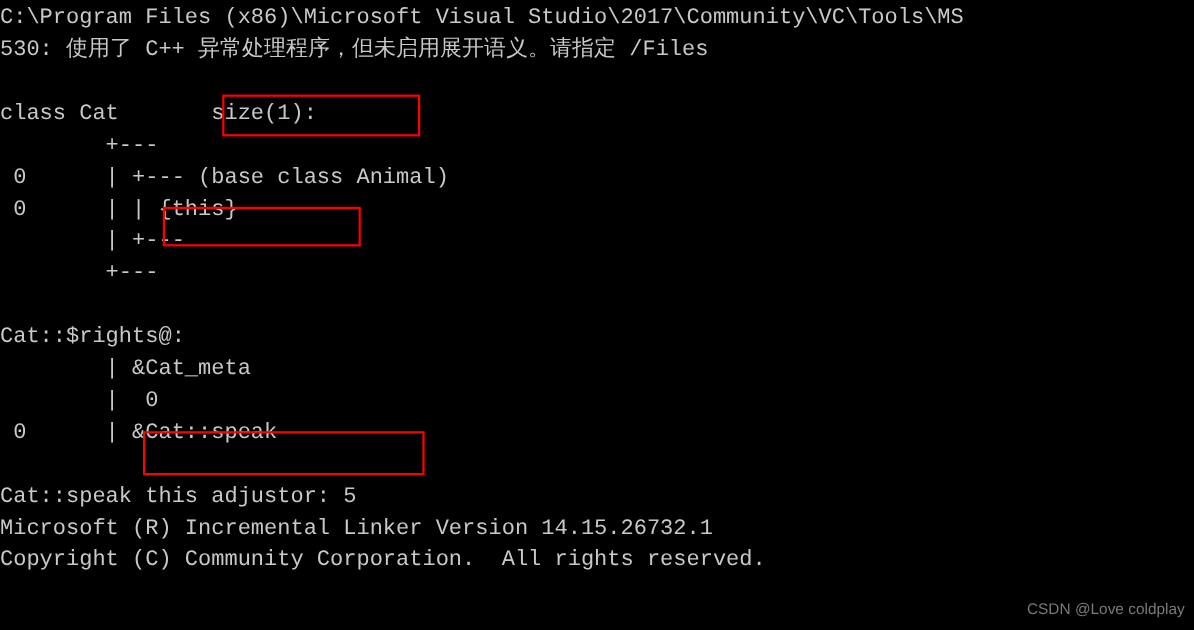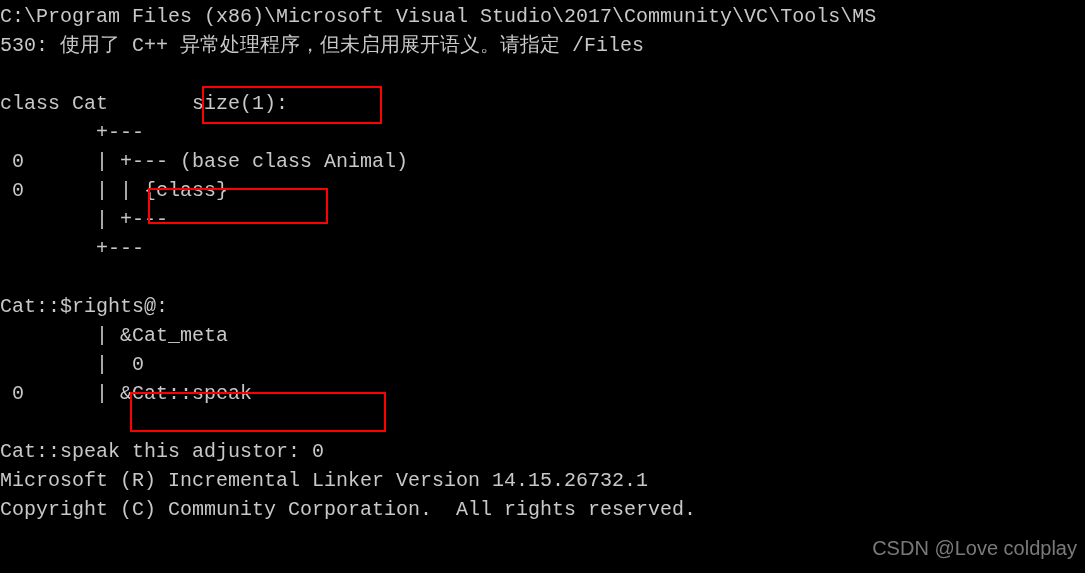--- a/index.html
+++ b/index.html
@@ -43,44 +43,44 @@
     .box-speak {
       left: 130px;
       top: 392px;
       width: 256px;
       height: 40px;
     }
     .watermark {
       position: absolute;
       right: 8px;
       bottom: 10px;
-      font-size: 20px;
+      font-size: 14px;
       color: #7a7a7a;
       font-family: Arial, sans-serif;
     }
   </style>
 </head>
 <body>
 
 <div class="line">C:\Program Files (x86)\Microsoft Visual Studio\2017\Community\VC\Tools\MS</div>
 <div class="line">530: 使用了 C++ 异常处理程序，但未启用展开语义。请指定 /Files</div>
 <div class="line"></div>
 <div class="line"><span>class Cat       </span><span>size(1):</span></div>
 <div class="line">        +---</div>
 <div class="line"> 0      | +--- (base class Animal)</div>
-<div class="line"><span> 0      | | </span><span>{class}</span></div>
+<div class="line"><span> 0      | | </span><span>{this}</span></div>
 <div class="line">        | +---</div>
 <div class="line">        +---</div>
 <div class="line"></div>
 <div class="line">Cat::$rights@:</div>
 <div class="line">        | &amp;Cat_meta</div>
 <div class="line">        |  0</div>
 <div class="line"><span> 0      | </span><span>&amp;Cat::speak</span></div>
 <div class="line"></div>
-<div class="line">Cat::speak this adjustor: 0</div>
+<div class="line">Cat::speak this adjustor: 5</div>
 <div class="line">Microsoft (R) Incremental Linker Version 14.15.26732.1</div>
 <div class="line">Copyright (C) Community Corporation.  All rights reserved.</div>
 
 <div class="highlight-box box-size"></div>
 <div class="highlight-box box-vfptr"></div>
 <div class="highlight-box box-speak"></div>
 
 <div class="watermark">CSDN @Love coldplay</div>
 
 </body></html>

